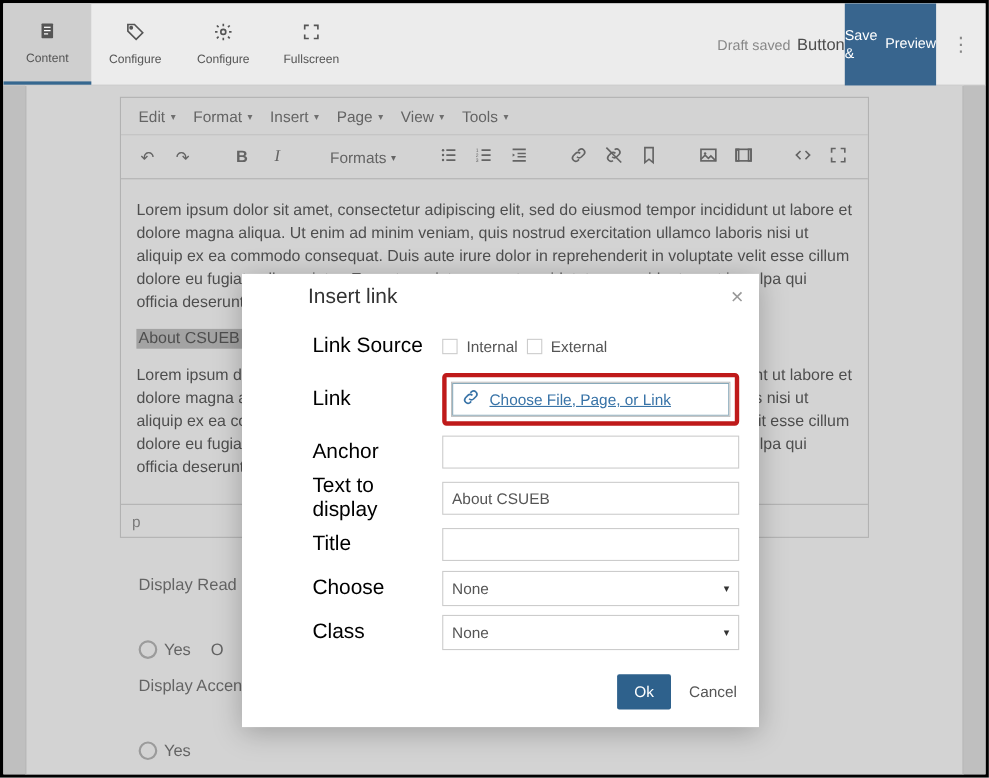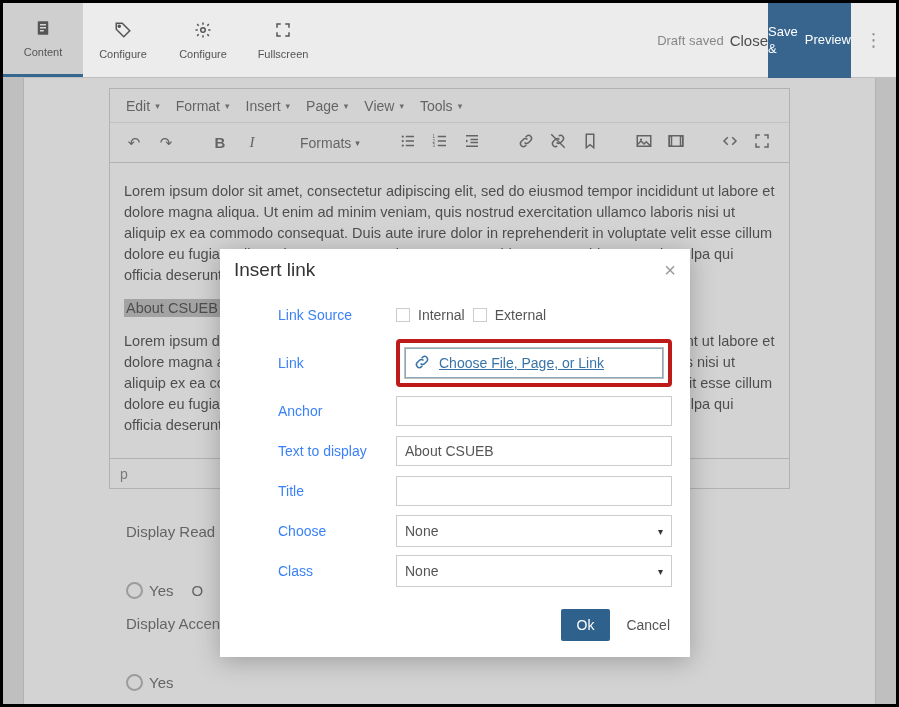--- a/index.html
+++ b/index.html
@@ -41,28 +41,28 @@
 
   .below { padding:18px 22px 0 22px; color:#555; font-size:15px; margin-left:80px; margin-right:80px; }
   .below .row { display:flex; align-items:center; gap:18px; margin-top:6px; }
   .radio { display:inline-flex; align-items:center; gap:6px;margin-top:36px; }
   .radio .circ { width:17px; height:17px; border:2px solid #aaa; border-radius:50%; display:inline-block; }
   .below .grouplabel { margin-top:16px; }
 
   
   .backdrop { position:absolute; inset:75px 0 0 0; background:rgba(130,130,130,0.35); }
 
-  .dialog { position:absolute; top:246px; left:217px; width:470px; background:#fff; box-shadow:0 4px 24px rgba(0,0,0,0.25); }
+  .dialog { position:absolute; top:246px; left:217px; width:470px; background:#fff; box-shadow:0 4px 24px rgba(0,0,0,0.25);padding-left:46px; }
   .dialog .dtitle { display:flex; align-items:center; justify-content:space-between; padding:10px 14px 8px 14px; }
   .dialog .dtitle h2 { margin:0; font-size:19px; font-weight:400; color:#333; }
   .dialog .dclose { color:#999; font-size:20px; cursor:pointer; line-height:1; }
 
   .dbody { padding:6px 18px 4px 18px; }
   .drow { display:flex; align-items:center; min-height:40px; }
-  .drow .dlabel { width:118px; color:#3b82f6; font-size:14px;margin-left:40px; }
+  .drow .dlabel { width:118px; color:#000000; font-size:19px; }
   .drow .dfield { flex:1; }
   .drow input[type=text] { width:100%; height:30px; border:1px solid #ccc; padding:0 8px; font-size:14px; color:#555; }
   .drow .dselect { width:100%; height:32px; border:1px solid #ccc; padding:0 8px; font-size:14px; color:#555; display:flex; align-items:center; justify-content:space-between; cursor:pointer; }
   .drow .dselect::after { content:"▾"; font-size:10px; color:#333; }
 
   .linksource-opts { display:flex; gap:8px; align-items:center; font-size:14px; color:#555; }
   .cb { width:14px; height:14px; border:1px solid #ccc; display:inline-block; vertical-align:middle; }
 
   .linkbtn-wrap { border:4px solid #bf1a1a; padding:4px; border-radius:4px; }
   .linkbtn { width:100%; height:32px; border:1px solid #bfbfbf; background:#fff; display:flex; align-items:center; gap:8px; padding:0 8px; color:#3873a7; cursor:pointer; font-size:14px; box-shadow:inset 0 0 0 1px #8ab;text-decoration:underline; }
@@ -115,21 +115,21 @@
       <span class="ic">
         <svg class="ico" viewBox="0 0 24 24">
             <path d="M4 9V4h5M20 9V4h-5M4 15v5h5M20 15v5h-5"></path>
           </svg>
       </span>
       <span>Fullscreen</span>
     </div>
 
     <div class="spacer">
       <span class="draft">Draft saved</span>
-      <span class="close">Close</span>
+      <span class="close">Button</span>
     </div>
     <div class="saveprev">
       <span>Save &amp;</span>
       <span>Preview</span>
     </div>
     <div class="menu-dots">
       <span>⋮</span>
     </div>
   </div>
 

